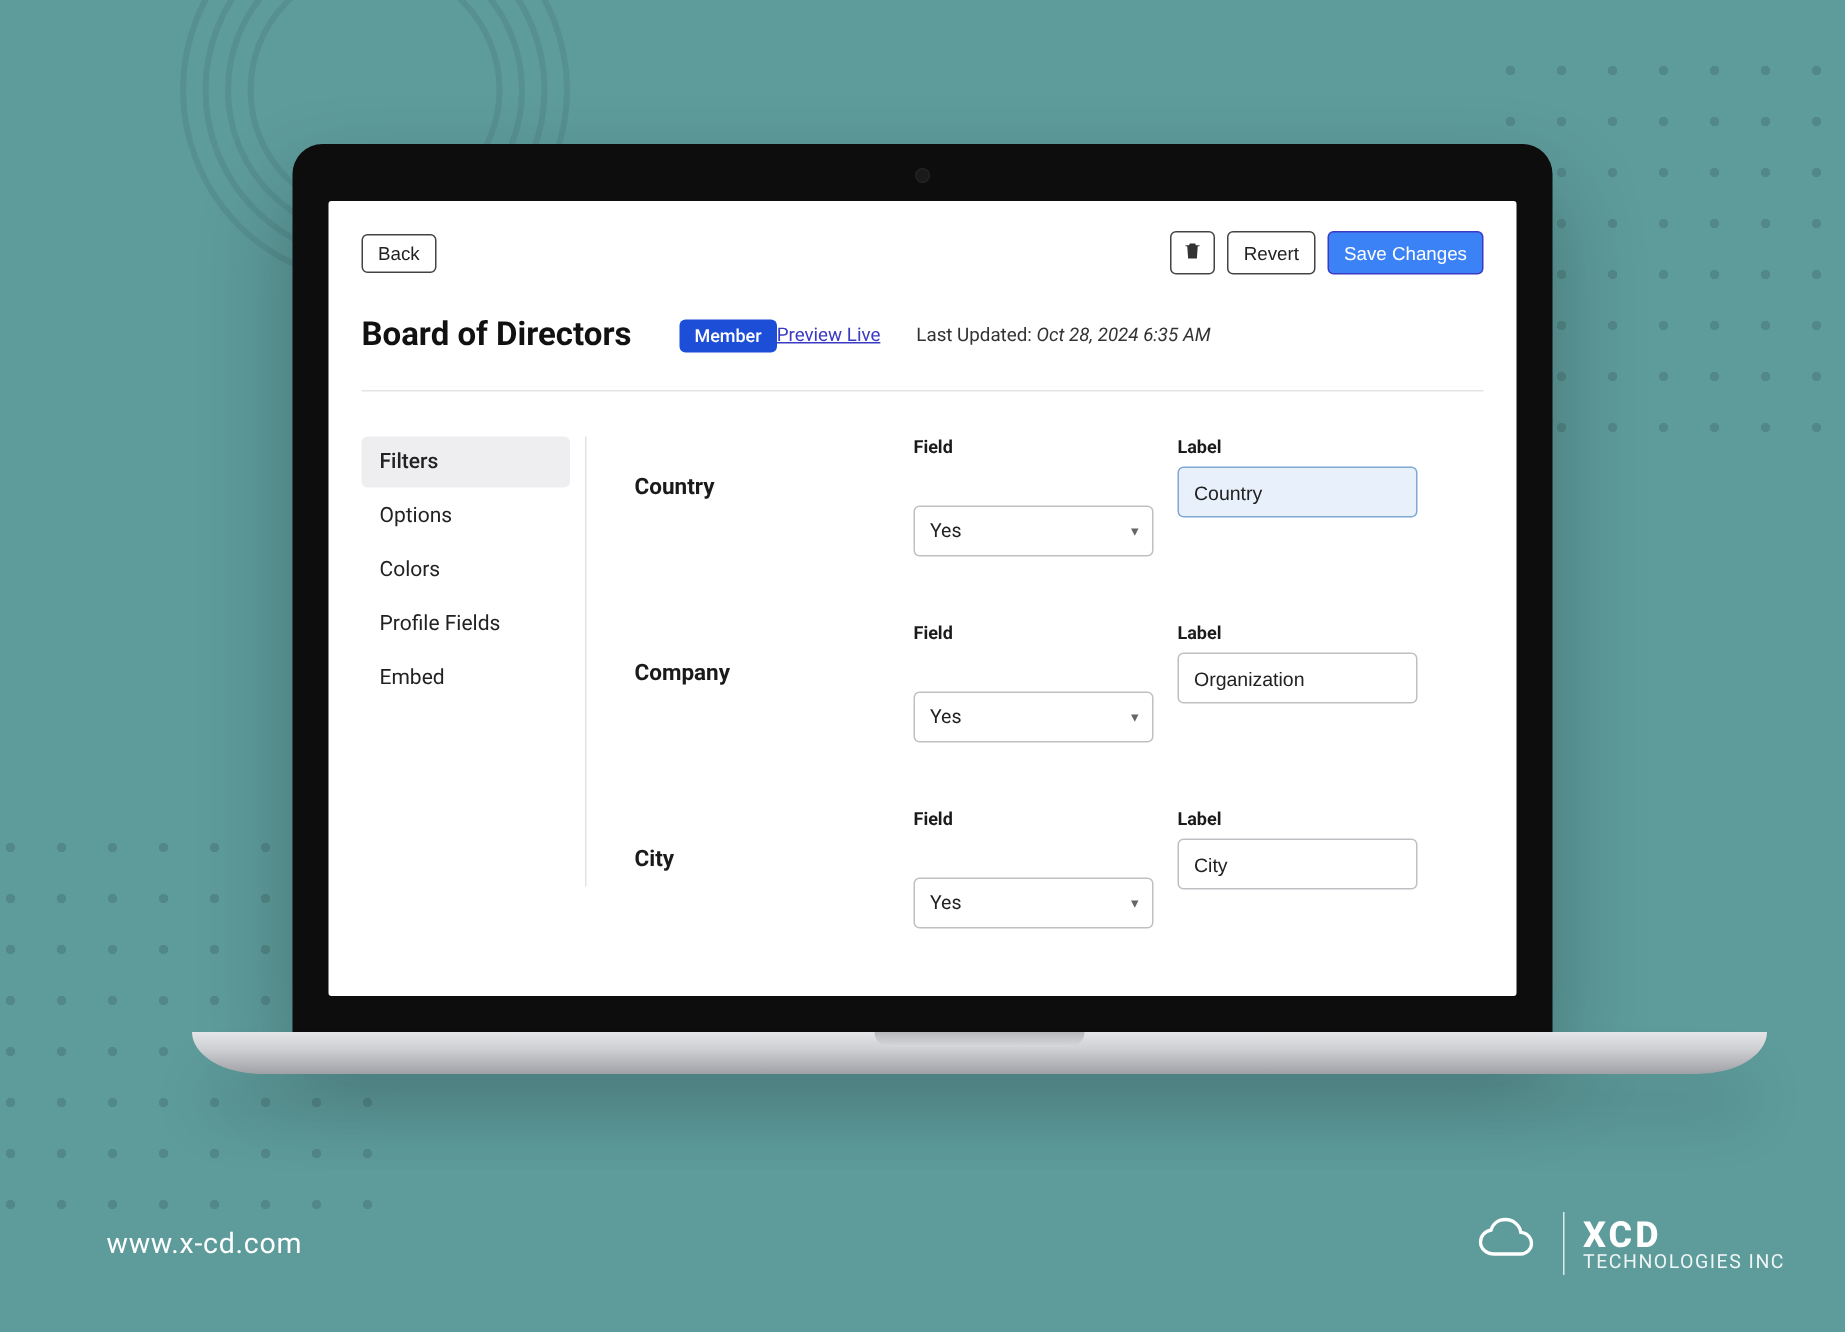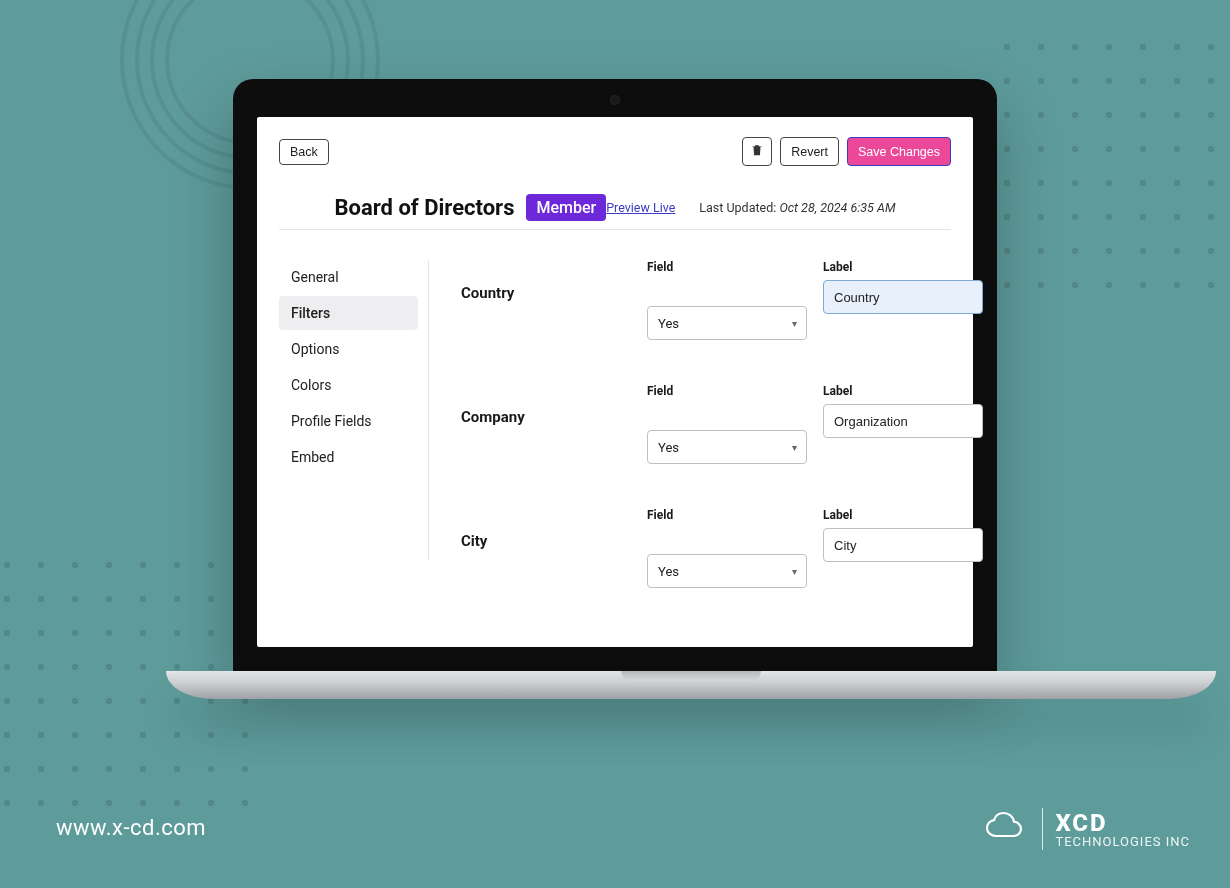--- a/index.html
+++ b/index.html
@@ -25,24 +25,24 @@
     pointer-events: none;
     background-image: radial-gradient(rgba(0,0,0,0.12) 3px, transparent 3px);
     background-size: 34px 34px;
   }
   .dots-tr { top: 30px; right: -40px; }
   .dots-bl { bottom: 60px; left: -10px; }
 
   
   .laptop {
     position: absolute;
-    top: 79px;
+    top: 96px;
     left: 50%;
     transform: translateX(-50%);
-    width: 764px;
+    width: 840px;
   }
   .laptop-screen-bezel {
     background: #0d0d0d;
     border-radius: 20px 20px 0 0;
     padding: 38px 24px 24px 24px;
     position: relative;
     box-shadow: 0 30px 60px rgba(0,0,0,0.25);
   }
   .laptop-camera {
     position: absolute;
@@ -84,33 +84,33 @@
   .toolbar-right { display: flex; gap: 8px; }
 
   .btn {
     border: 1px solid #444; background: #fff; color: #222;
     border-radius: 4px; padding: 5px 10px; font-size: 12.5px;
     cursor: pointer; font-weight: 500;
     display: inline-flex; align-items: center; gap: 6px;
   }
   .btn-icon { width: 30px; justify-content: center; padding: 5px 0; }
   .btn-primary {
-    background: #ec4899; color: #fff; border-color: #3a3ac4;
+    background: #3b82f6; color: #fff; border-color: #3a3ac4;
   }
 
   .header-row {
-    display: flex; align-items: center; justify-content: center;
-    padding-bottom: 8px;
+    display: flex; align-items: center; justify-content: flex-start;
+    padding-bottom: 24px;
     border-bottom: 1px solid #e4e4e6;
   }
   .header-left { display: flex; align-items: center; gap: 12px; }
   .page-title { font-size: 22px; font-weight: 700; color: #111; }
   .badge {
-    background: #6d28d9; color: #fff;
-    padding: 4px 10px; border-radius: 4px; font-size: 16px; font-weight: 500;
+    background: #1d4ed8; color: #fff;
+    padding: 4px 10px; border-radius: 4px; font-size: 12px; font-weight: 500; margin-left: 20px;
   }
   .header-right { display: flex; align-items: center; gap: 24px; font-size: 12.5px; color: #333; }
   .preview-link { color: #3a3ac4; text-decoration: underline; cursor: pointer; }
   .last-updated-ts { font-style: italic; }
 
   .body-row { display: flex; margin-top: 30px; }
 
   .sidebar {
     width: 150px; flex-shrink: 0;
     border-right: 1px solid #e4e4e6;
@@ -142,22 +142,22 @@
   }
   .text-input { padding-right: 10px; }
   .text-input.highlight { background: #e8f0fb; border-color: #7fa8d3; }
   .caret {
     position: absolute; right: 10px; top: 50%; transform: translateY(-50%);
     font-size: 10px; color: #666; pointer-events: none;
   }
 
   
   .footer-url {
-    position: absolute; left: 56px; bottom: 48px;
-    color: #fff; font-size: 22px; font-weight: 400; letter-spacing: 0.5px;
+    position: absolute; left: 71px; bottom: 48px;
+    color: #fff; font-size: 19px; font-weight: 400; letter-spacing: 0.5px;
   }
   .brand {
     position: absolute; right: 40px; bottom: 38px;
     display: flex; align-items: center; gap: 12px;
     color: #fff;
   }
   .brand-divider { width: 1px; height: 42px; background: rgba(255,255,255,0.8); }
   .brand-text { line-height: 1; }
   .brand-xcd { font-size: 24px; font-weight: 800; letter-spacing: 2px; }
   .brand-sub { font-size: 13px; letter-spacing: 1px; opacity: 0.9; }
@@ -210,21 +210,20 @@
           <a class="preview-link">Preview Live</a>
           <span>
             <span>Last Updated:</span>
             <span class="last-updated-ts">Oct 28, 2024 6:35 AM</span>
           </span>
         </div>
       </div>
 
       <div class="body-row">
         <div class="sidebar" id="sidebar">
-            <div class="sidebar-item">General</div>
             <div class="sidebar-item active">Filters</div>
             <div class="sidebar-item">Options</div>
             <div class="sidebar-item">Colors</div>
             <div class="sidebar-item">Profile Fields</div>
             <div class="sidebar-item">Embed</div>
           </div>
 
         <div class="content" id="filters">
             <div class="filter-row">
               <div class="filter-label">Country</div>

